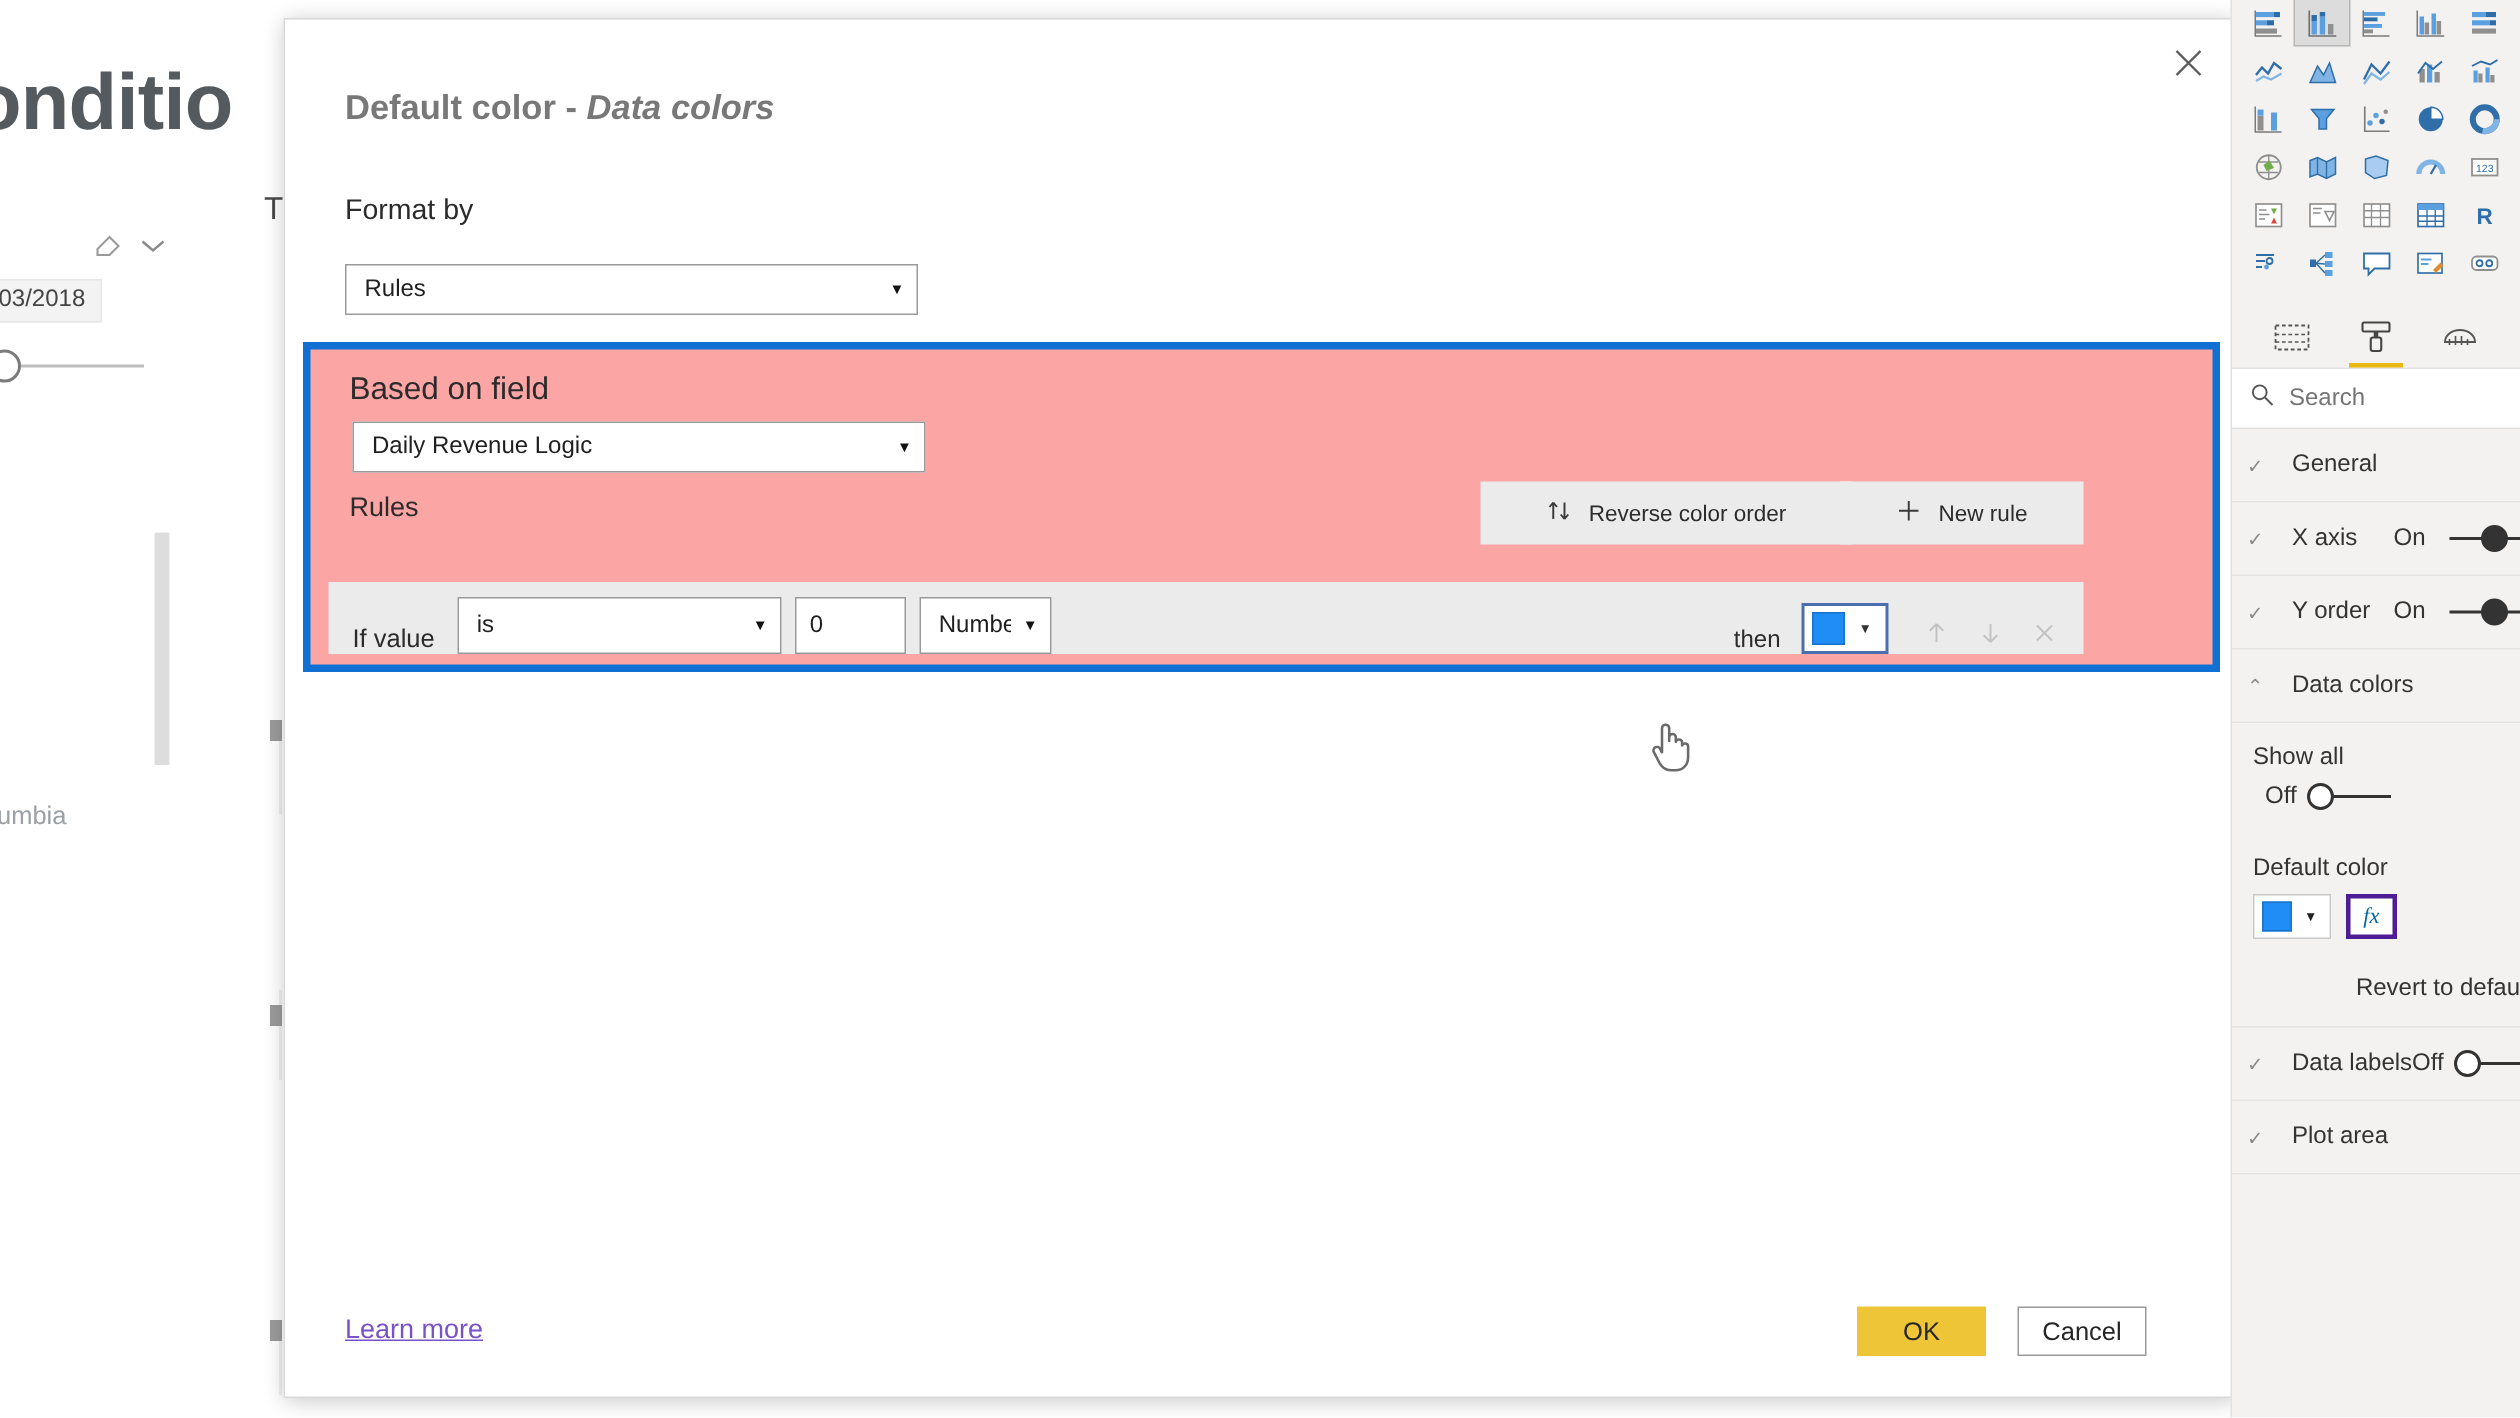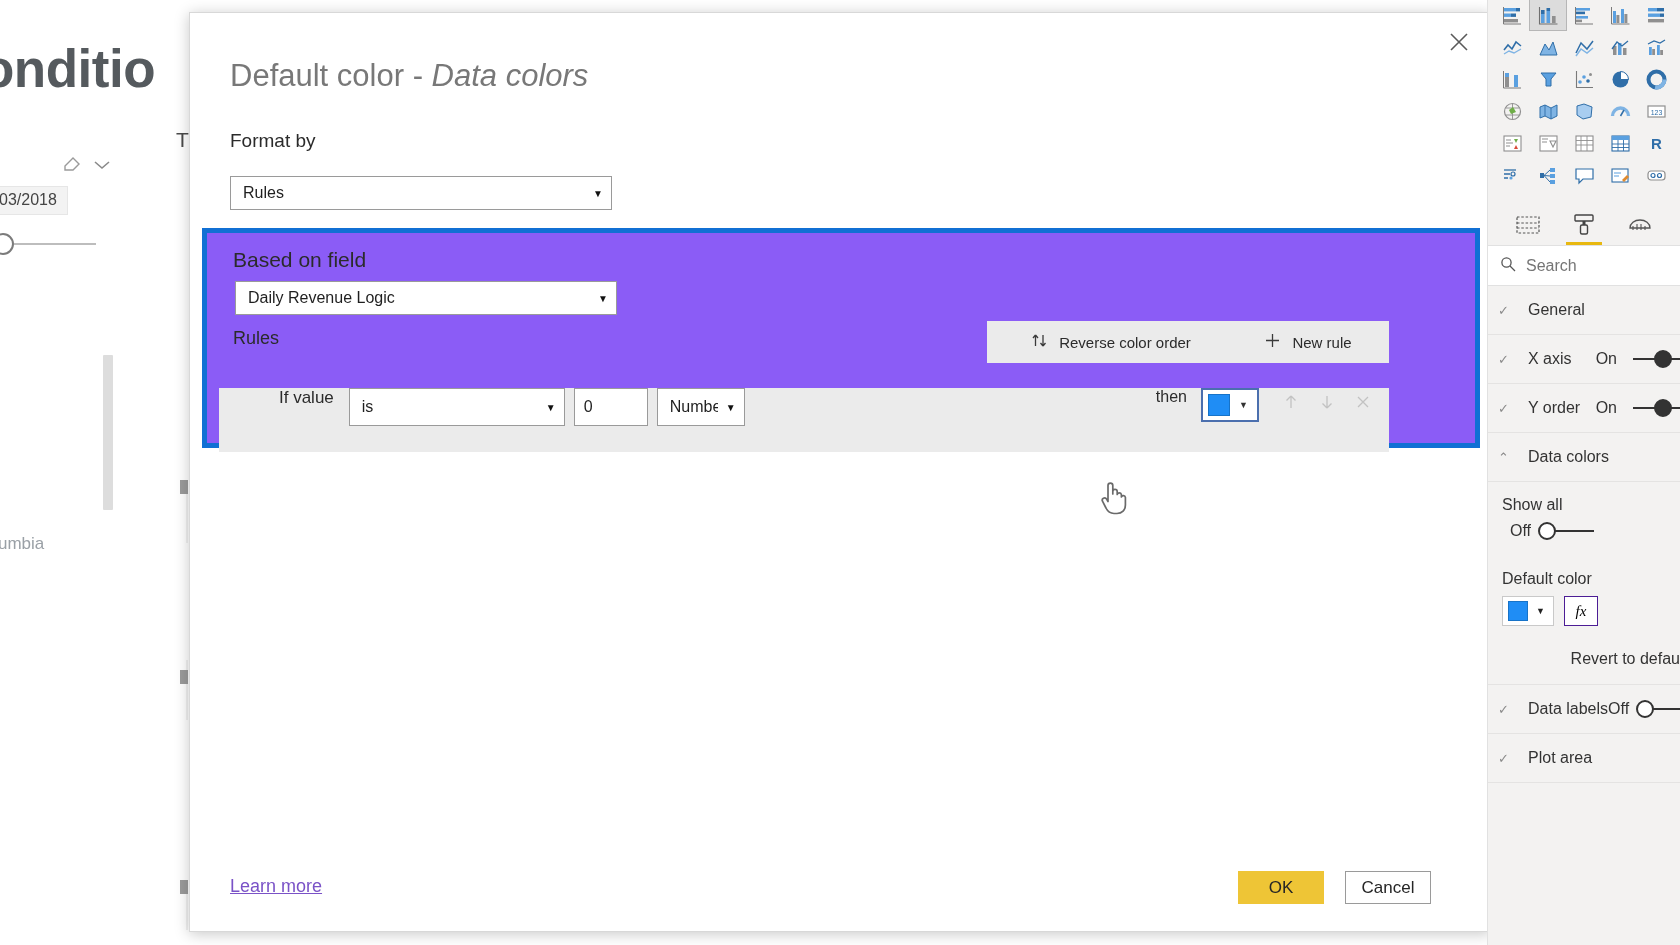--- a/index.html
+++ b/index.html
@@ -56,21 +56,21 @@
   .dlg-close {
     position: absolute; right: 12px; top: 10px;
     width: 38px; height: 38px;
     display: flex; align-items: center; justify-content: center;
     cursor: pointer;
   }
   .dlg-close svg { display: block; }
 
   .dlg-title {
     position: absolute; left: 40px; top: 45px;
-    font-size: 31px; color: #787878; font-weight: 400; white-space: nowrap;
+    font-size: 23px; color: #787878; font-weight: 700; white-space: nowrap;
   }
   .dlg-title .ital { font-style: italic; }
 
   .lbl-formatby {
     position: absolute; left: 40px; top: 117px;
     font-size: 19px; color: #2b2b2b;
   }
 
   .select {
     position: relative;
@@ -83,21 +83,21 @@
     width: 26px; display: flex; align-items: center; justify-content: center;
     font-size: 10px; color: #111;
   }
   .sel-formatby { position: absolute; left: 40px; top: 163px; width: 382px; }
 
   
   .highlight-box {
     position: absolute; left: 12px; top: 215px;
     width: 1278px; height: 220px;
     border: 5px solid #1170d4;
-    background: #8b5cf6;
+    background: #fca5a5;
   }
   .lbl-basedon {
     position: absolute; left: 26px; top: 15px;
     font-size: 21px; color: #2b2b2b;
   }
   .sel-basedon { position: absolute; left: 28px; top: 48px; width: 382px; }
   .lbl-rules {
     position: absolute; left: 26px; top: 95px;
     font-size: 18px; color: #2b2b2b;
   }
@@ -107,23 +107,23 @@
     background: #ebebeb; border: none;
     display: flex; align-items: center; justify-content: center;
     gap: 11px; font-size: 15px; color: #2b2b2b;
     font-family: "Liberation Sans", sans-serif; cursor: pointer;
   }
   .btn-reverse { left: 780px; top: 88px; width: 248px; }
   .btn-newrule { left: 1020px; top: 88px; width: 162px; }
 
   .rule-row {
     position: absolute; left: 12px; top: 155px;
-    width: 1170px; height: 64px;
+    width: 1170px; height: 48px;
     background: #ebebeb;
-    display: flex; align-items: flex-start; padding-left: 44px;
+    display: flex; align-items: flex-end;
   }
   .ifvalue-lbl { margin-left: 16px; font-size: 17px; color: #2b2b2b; }
   .sel-operator { position: relative; margin-left: 15px; width: 216px; height: 38px; }
   .input-num {
     margin-left: 9px; width: 74px; height: 38px;
     border: 1px solid #9a9a9a; background: #fff;
     font-size: 16px; color: #1f1f1f; padding-left: 9px;
     font-family: "Liberation Sans", sans-serif;
   }
   .sel-type { position: relative; margin-left: 9px; width: 88px; height: 38px; }
@@ -223,23 +223,23 @@
   .sb-toggle-row { display: flex; align-items: center; gap: 7px; padding: 4px 0 16px 22px; }
   .sb-group { border-bottom: 1px solid #e4e3e2; }
   .sb-colorrow { display: flex; align-items: center; gap: 10px; padding: 4px 0 14px 14px; }
   .sb-color-pick {
     width: 52px; height: 30px; background: #fff; border: 1px solid #c9c9c9;
     display: flex; align-items: center; cursor: pointer;
   }
   .sb-color-sw { width: 20px; height: 20px; background: #1f8df5; margin-left: 5px; border: 1px solid #1773c8; }
   .sb-color-caret { flex: 1; text-align: center; font-size: 9px; color: #222; }
   .sb-fx {
-    width: 34px; height: 30px; background: #fff; border: 1px solid #4c1d95;
+    width: 34px; height: 30px; background: #fff; border: 3px solid #4c1d95;
     display: flex; align-items: center; justify-content: center;
-    font-style: italic; font-size: 15px; color: #000000; cursor: pointer;
+    font-style: italic; font-size: 15px; color: #0369a1; cursor: pointer;
     font-family: "Liberation Serif", serif;
   }
   .sb-revert { text-align: right; padding: 10px 0 16px 0; font-size: 16px; color: #333; white-space: nowrap; cursor: pointer; }
 
   
   .cursor { position: absolute; left: 1098px; top: 480px; pointer-events: none; }
 </style>
 </head>
 <body>
 

